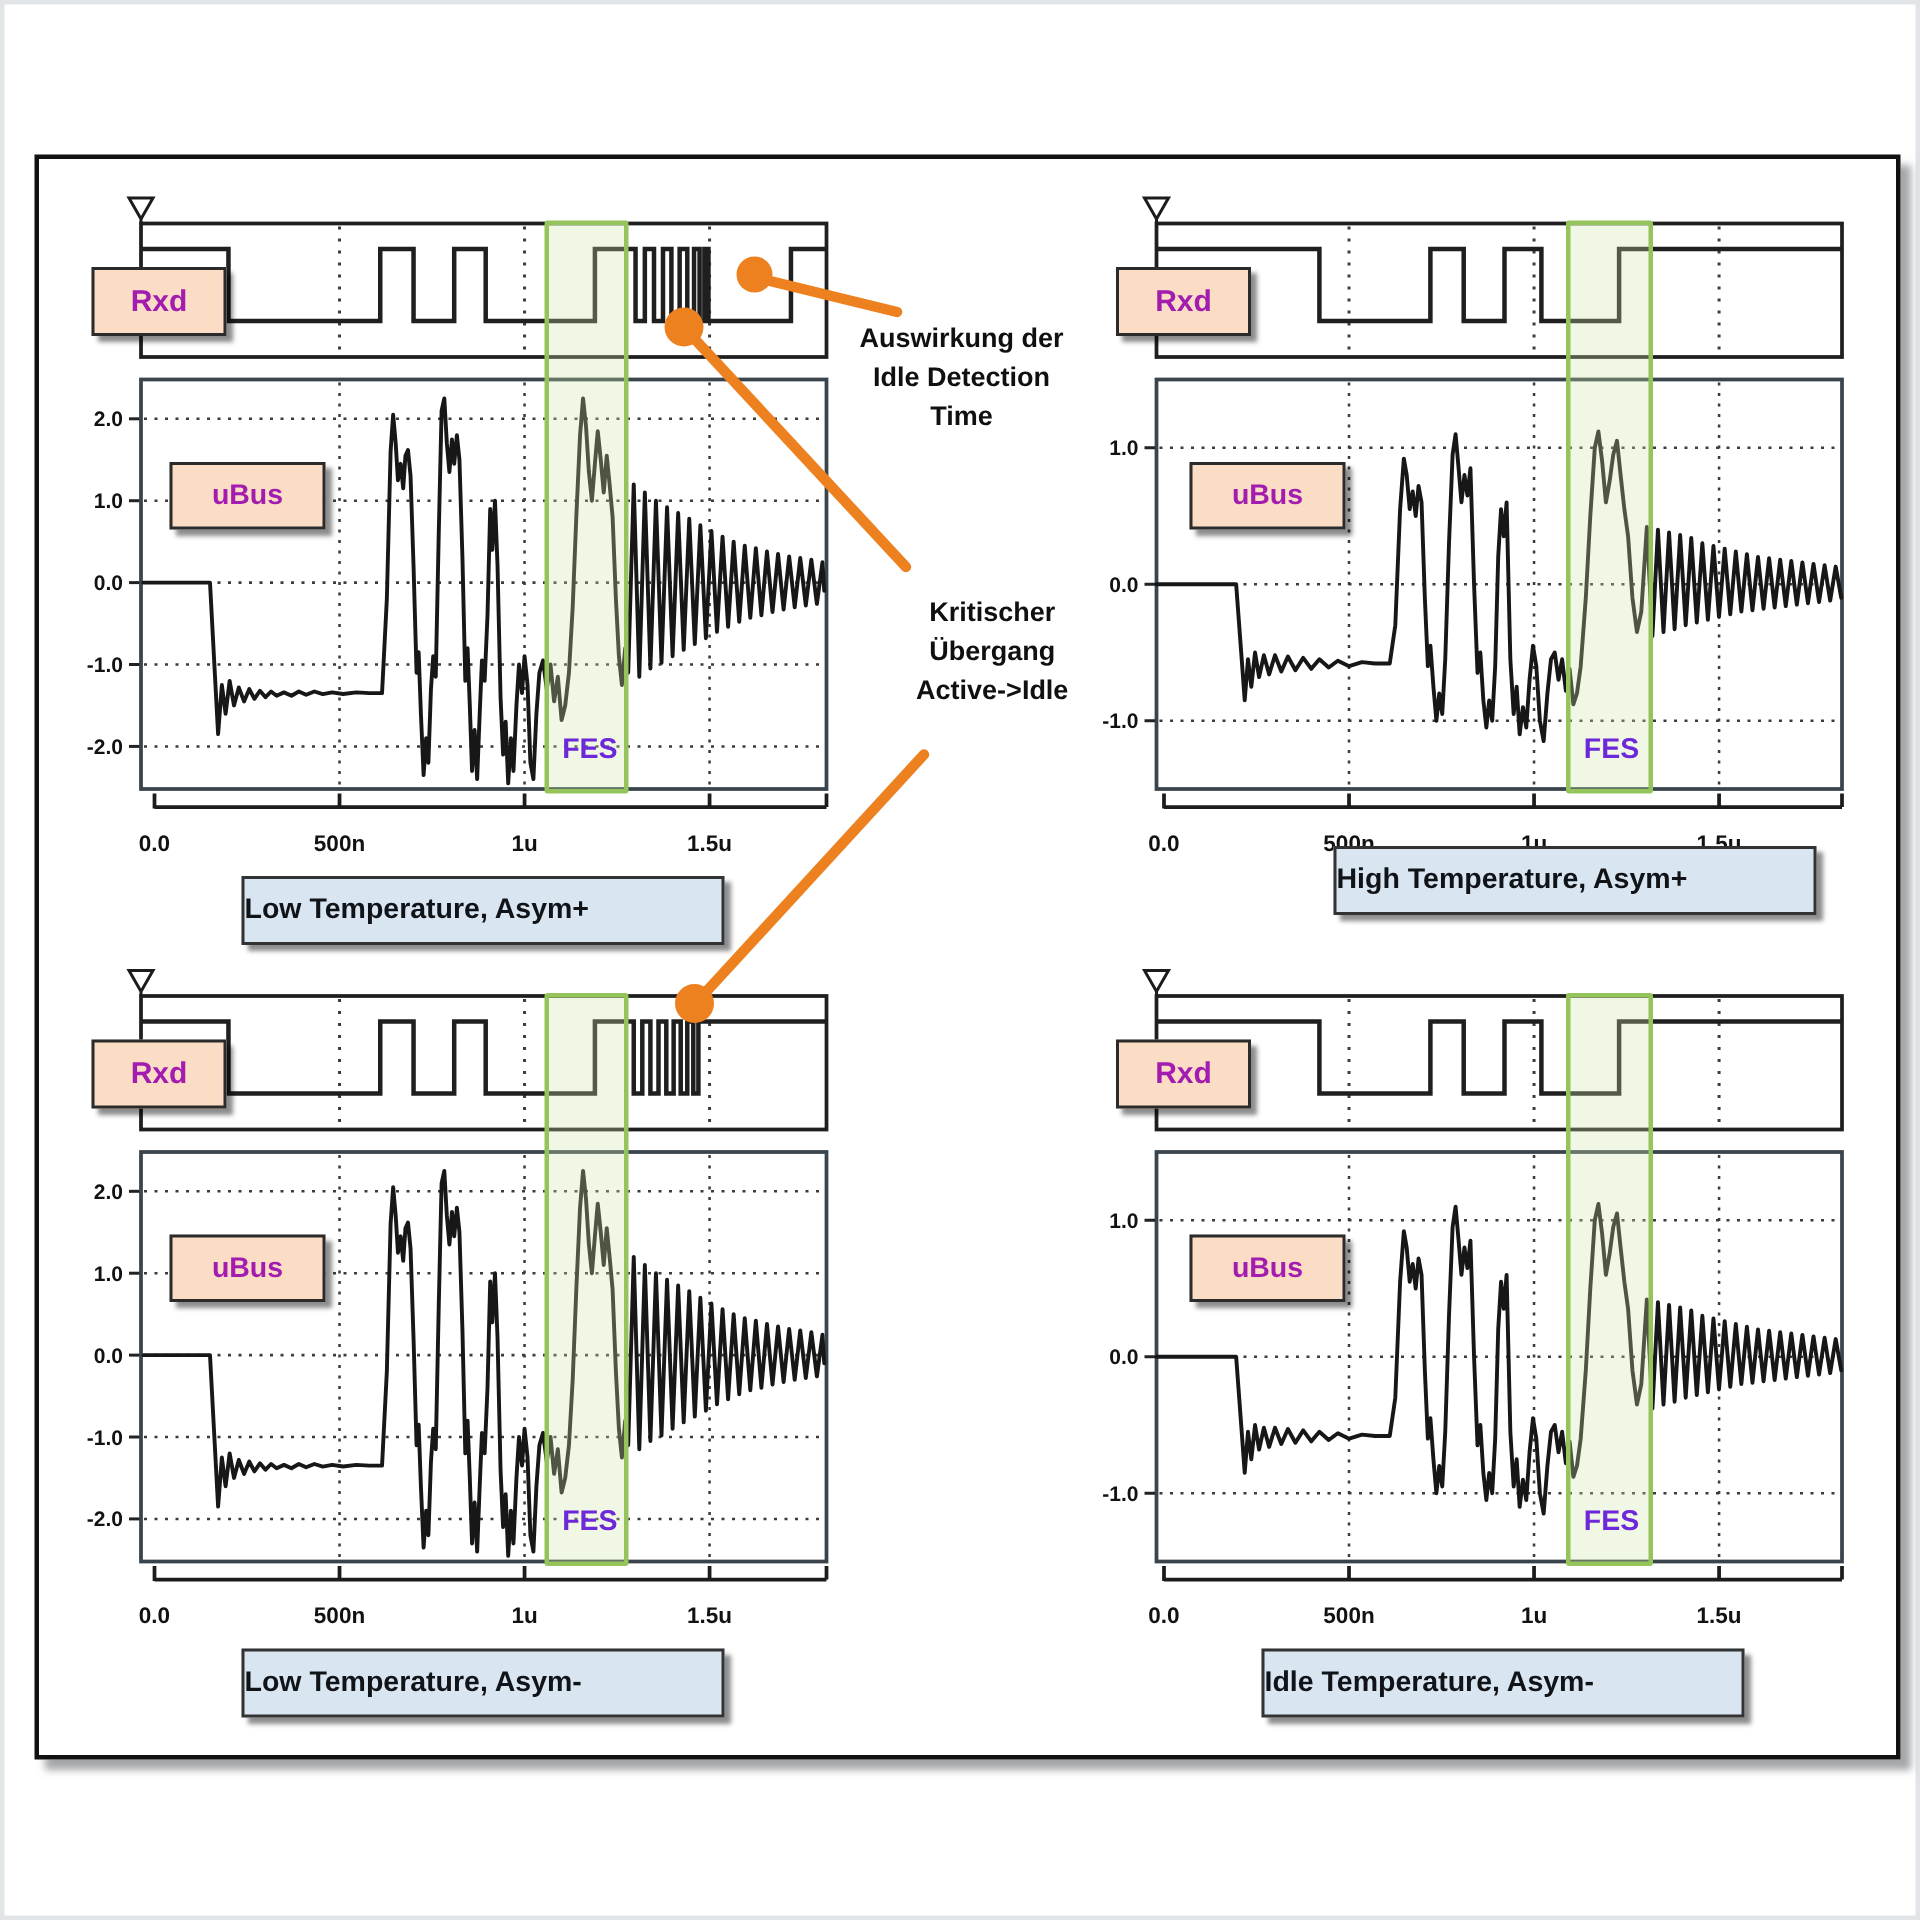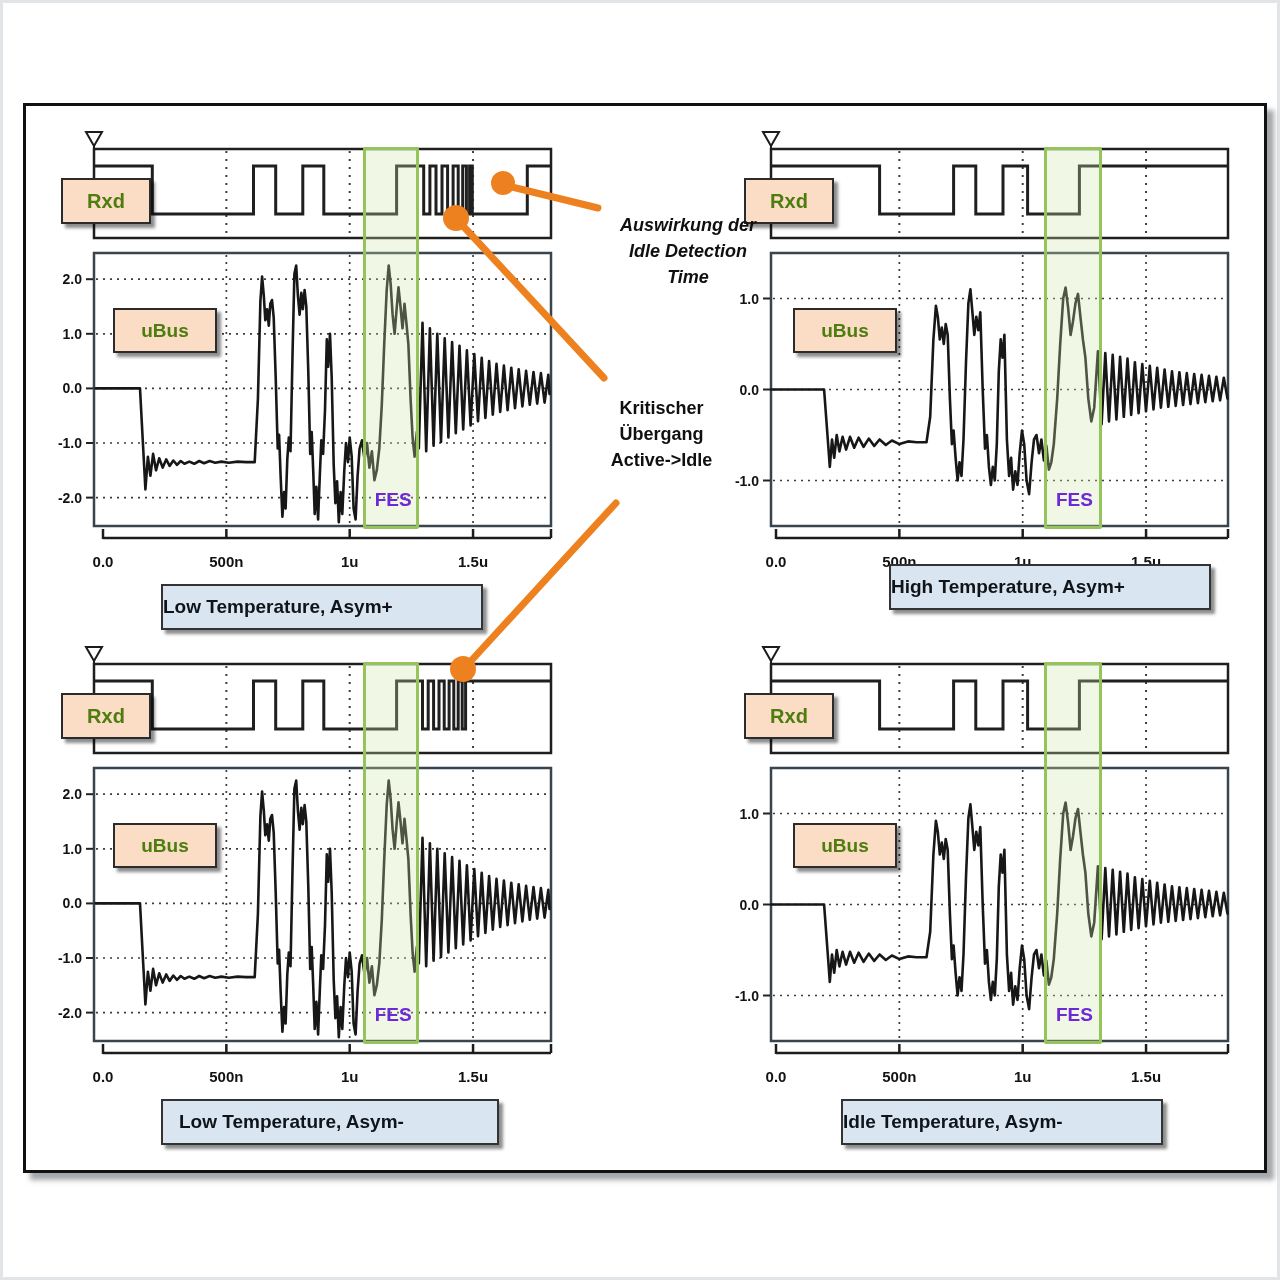--- a/index.html
+++ b/index.html
@@ -10,30 +10,30 @@
   #figure-frame{position:absolute;left:20px;top:100px;width:1238px;height:1064px;
           background:#fff;border:3px solid #111;
           box-shadow:7px 7px 5px rgba(90,95,100,.55);}
   #main-svg,#annot-svg{position:absolute;left:0;top:0;width:1238px;height:1064px;}
   #annot-svg{pointer-events:none;z-index:40;}
   .green-box{position:absolute;z-index:20;border:3px solid #94C45A;
              background:rgba(205,227,167,.30);border-radius:2px;}
   .fes-label{position:absolute;z-index:25;font-weight:bold;font-size:19px;color:#6d28d9;}
   .sig-label{position:absolute;z-index:30;background:#FBDCC5;border:2px solid #2b2b2b;
              box-shadow:4px 4px 3px rgba(0,0,0,.45);text-align:center;
-             font-weight:bold;color:#4d7c0f;}
+             font-weight:bold;color:#a21caf;}
   .rxd-label{width:86px;height:42px;line-height:42px;font-size:20px;}
   .ubus-label{width:100px;height:41px;line-height:41px;font-size:19px;margin-top:24px;}
   .caption-box{position:absolute;z-index:30;width:318px;height:42px;line-height:42px;
              background:#D9E5F1;border:2px solid #333;text-align:left;
              box-shadow:4px 4px 3px rgba(0,0,0,.45);
              font-weight:bold;font-size:19px;color:#101418;}
   .note{position:absolute;z-index:45;font-weight:bold;font-size:18px;line-height:26px;
         color:#101010;text-align:center;white-space:pre-line;}
-  #idle-note{left:567px;top:106px;width:190px;font-style:italic;}
+  #idle-note{left:520px;top:106px;width:190px;}
   #critical-note{left:548px;top:289px;width:175px;}
 </style>
 </head>
 <body>
 
 <div id="canvas">
   <div id="figure-frame">
     <svg id="main-svg">
         <g>
           <path d="M 60 26 L 76 26 L 68 40 Z M 68 40 L 68 43" fill="#fff" stroke="#1c1c1c" stroke-width="2"></path>
@@ -184,21 +184,21 @@
         <div class="caption-box" style="left: 135px; top: 478px;">Low Temperature, Asym+</div>
         <div class="green-box" style="left: 1017.92px; top: 41px; width: 51.9745px; height: 376px;"></div>
         <div class="fes-label" style="left: 1029.92px; top: 383px;">FES</div>
         <div class="sig-label rxd-label" style="left: 718px; top: 72px;">Rxd</div>
         <div class="sig-label ubus-label" style="left: 767px; top: 178px;">uBus</div>
         <div class="caption-box" style="left: 815px; top: 458px; margin-left: 48px;">High Temperature, Asym+</div>
         <div class="green-box" style="left: 336.775px; top: 556px; width: 49.7542px; height: 376px;"></div>
         <div class="fes-label" style="left: 348.775px; top: 898px;">FES</div>
         <div class="sig-label rxd-label" style="left: 35px; top: 587px;">Rxd</div>
         <div class="sig-label ubus-label" style="left: 87px; top: 693px;">uBus</div>
-        <div class="caption-box" style="left: 135px; top: 993px; padding-left: 16px;">Low Temperature, Asym-</div>
+        <div class="caption-box" style="left: 135px; top: 993px;">Low Temperature, Asym-</div>
         <div class="green-box" style="left: 1017.92px; top: 556px; width: 51.9745px; height: 376px;"></div>
         <div class="fes-label" style="left: 1029.92px; top: 898px;">FES</div>
         <div class="sig-label rxd-label" style="left: 718px; top: 587px;">Rxd</div>
         <div class="sig-label ubus-label" style="left: 767px; top: 693px;">uBus</div>
         <div class="caption-box" style="left: 815px; top: 993px;">Idle Temperature, Asym-</div>
       </div>
     <svg id="annot-svg">
         <line x1="486" y1="81" x2="572" y2="102" stroke="#EE811F" stroke-width="7" stroke-linecap="round"></line>
         <circle cx="477" cy="77" r="12" fill="#EE811F"></circle>
         <line x1="438" y1="121" x2="578" y2="272" stroke="#EE811F" stroke-width="7" stroke-linecap="round"></line>

